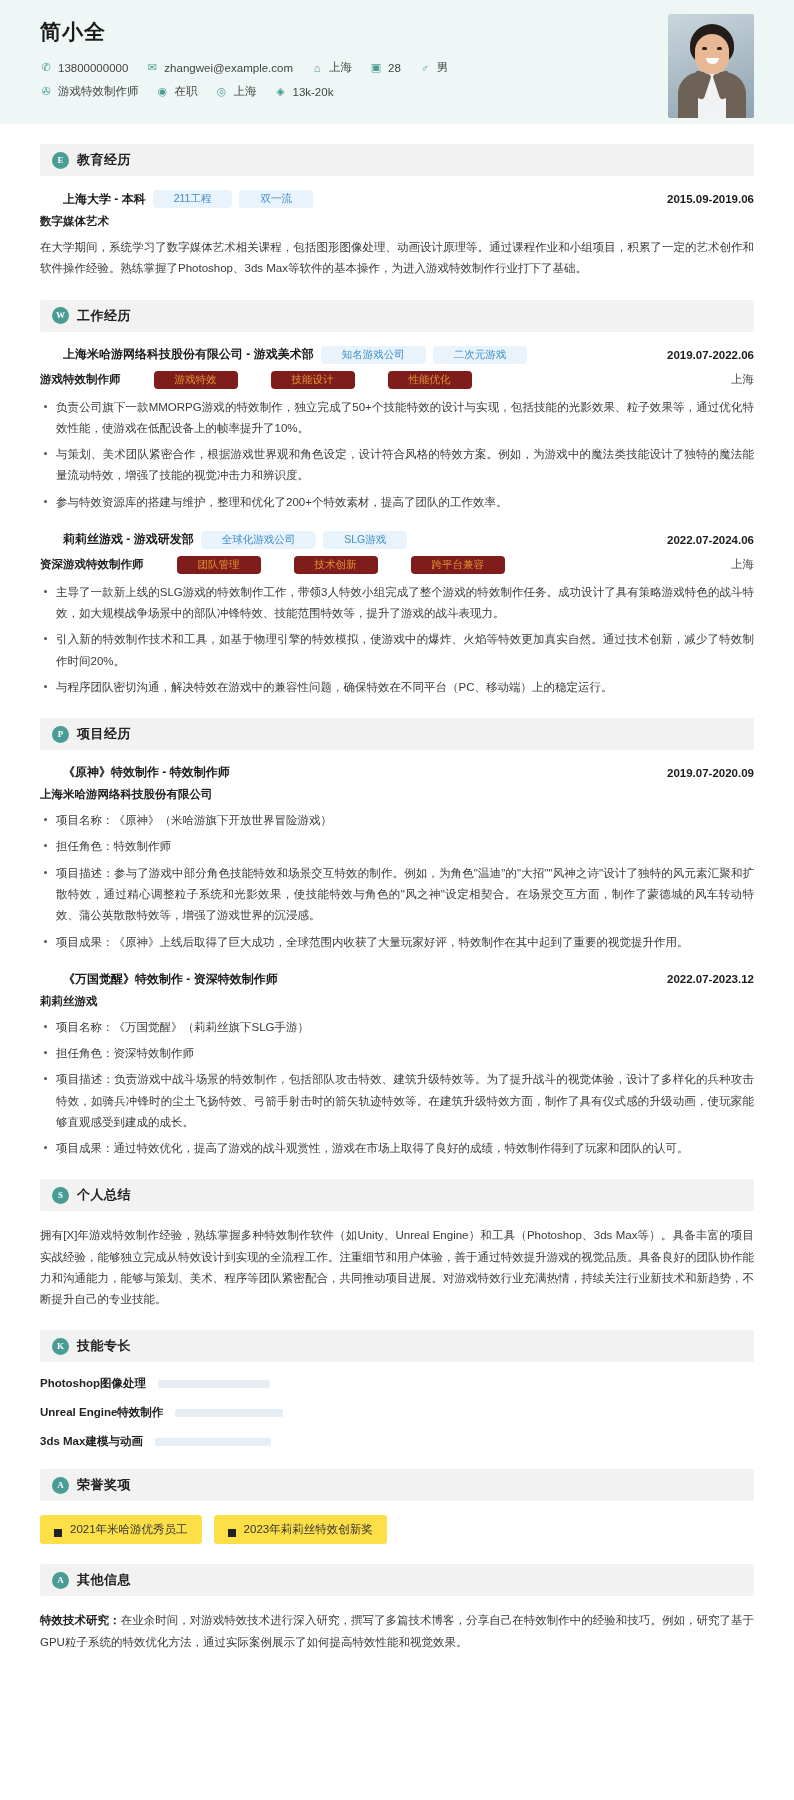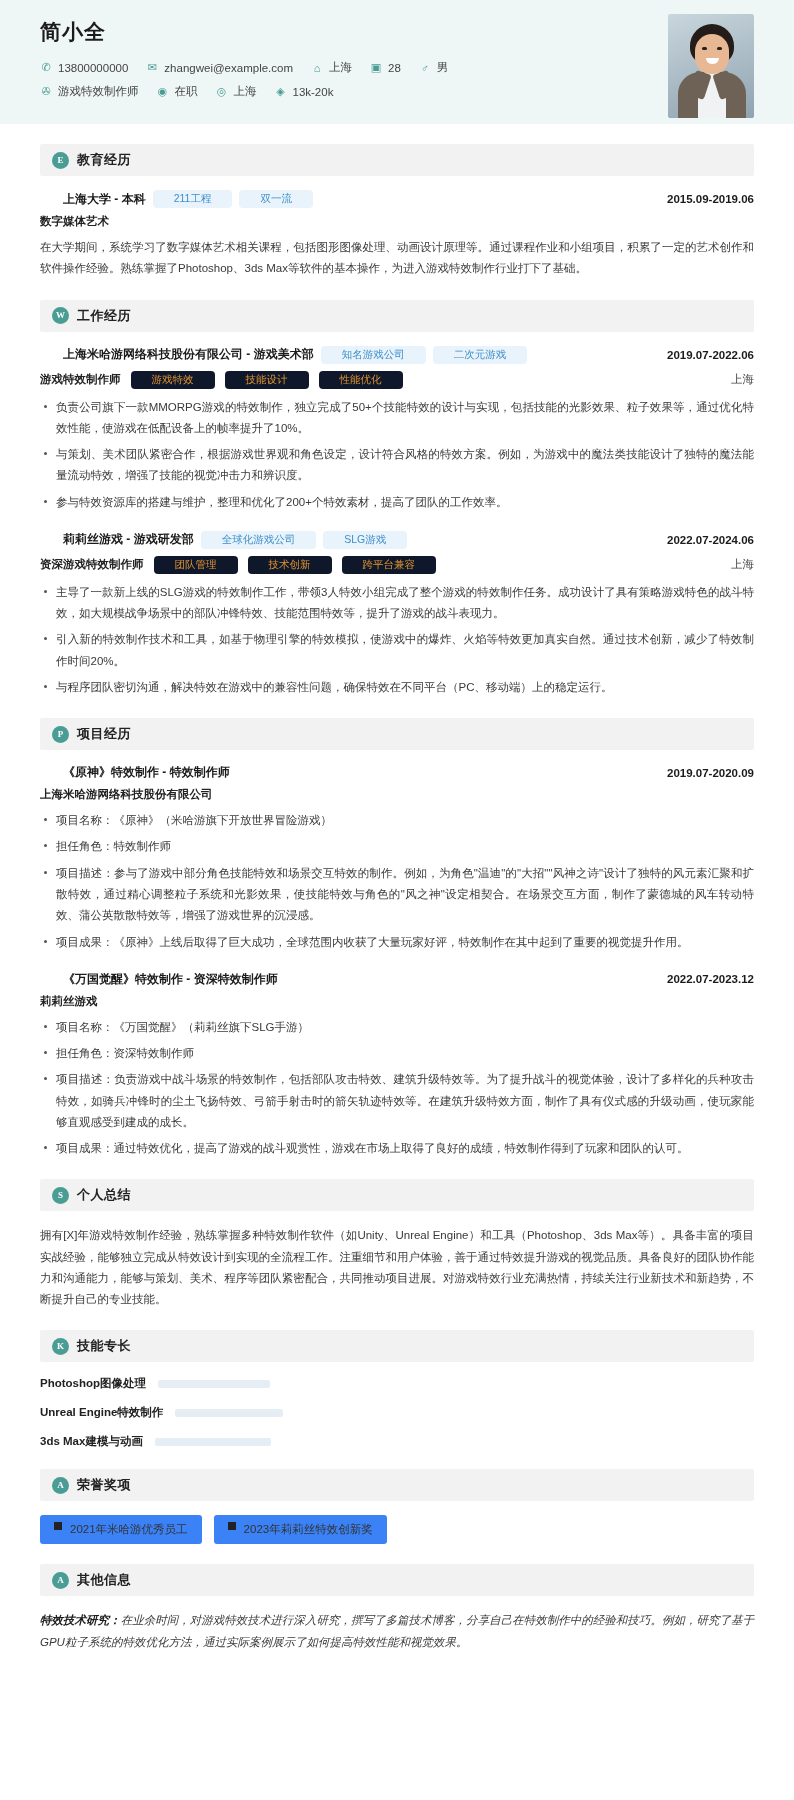--- a/index.html
+++ b/index.html
@@ -121,21 +121,21 @@
 
   .tag {
     display: inline-block;
     font-size: 10.5px;
     padding: 2px 21px;
     border-radius: 4px;
     background: #e9f3fb;
     color: #3b8ec9;
     white-space: nowrap;
   }
-  .tag.orange { background: #0f172a; color: #e09331; }
+  .tag.orange { background: #7f1d1d; color: #e09331; margin-left: 23px; }
 
   .para {
     font-size: 11.5px;
     line-height: 1.85;
     color: #3a3a3a;
     text-align: justify;
     margin-bottom: 4px;
   }
   ul.bullets { list-style: none; margin: 0 0 2px 0; padding: 0; }
   ul.bullets > li {
@@ -172,33 +172,33 @@
   .skill-bar {
     height: 8px;
     background: #e6eef5;
     border-radius: 2px;
     flex: 0 0 auto;
   }
 
   
   .award-list { display: flex; flex-wrap: wrap; gap: 12px; }
   .award {
-    display: flex; align-items: flex-start;
-    background: #3b82f6;
+    display: flex; align-items: flex-end;
+    background: #fde047;
     border-radius: 3px;
     padding: 7px 14px;
     font-size: 11.5px;
     color: #333;
   }
   .award .sq {
     width: 8px; height: 8px; background: #222; margin-right: 8px; flex:0 0 auto;
   }
 
   
-  .other-block { margin-bottom: 10px; font-style: italic; }
+  .other-block { margin-bottom: 10px; }
   .other-line { font-size: 11.5px; line-height: 1.85; color: #3a3a3a; text-align: justify; }
   .other-line b { color: #1b1b1b; }
 </style>
 </head>
 <body>
 
 <div class="header">
   <div class="name">简小全</div>
 
   <div class="contact-row">

